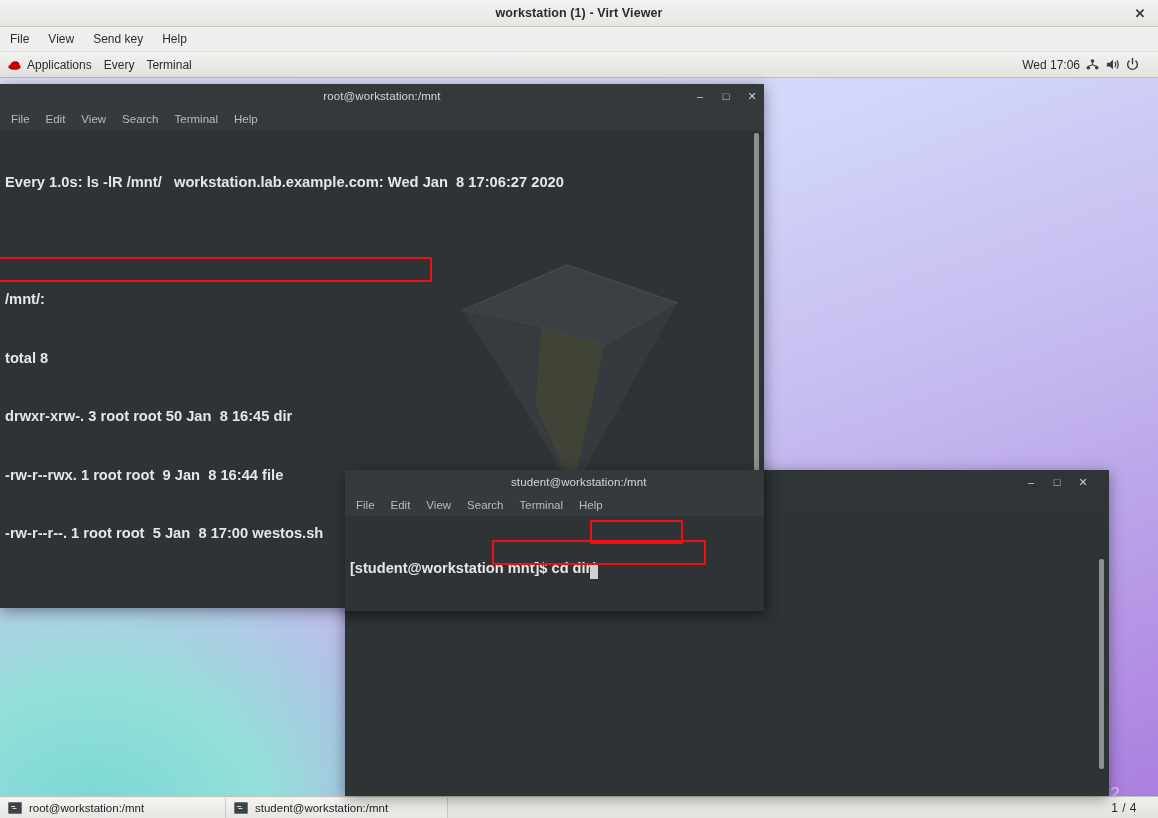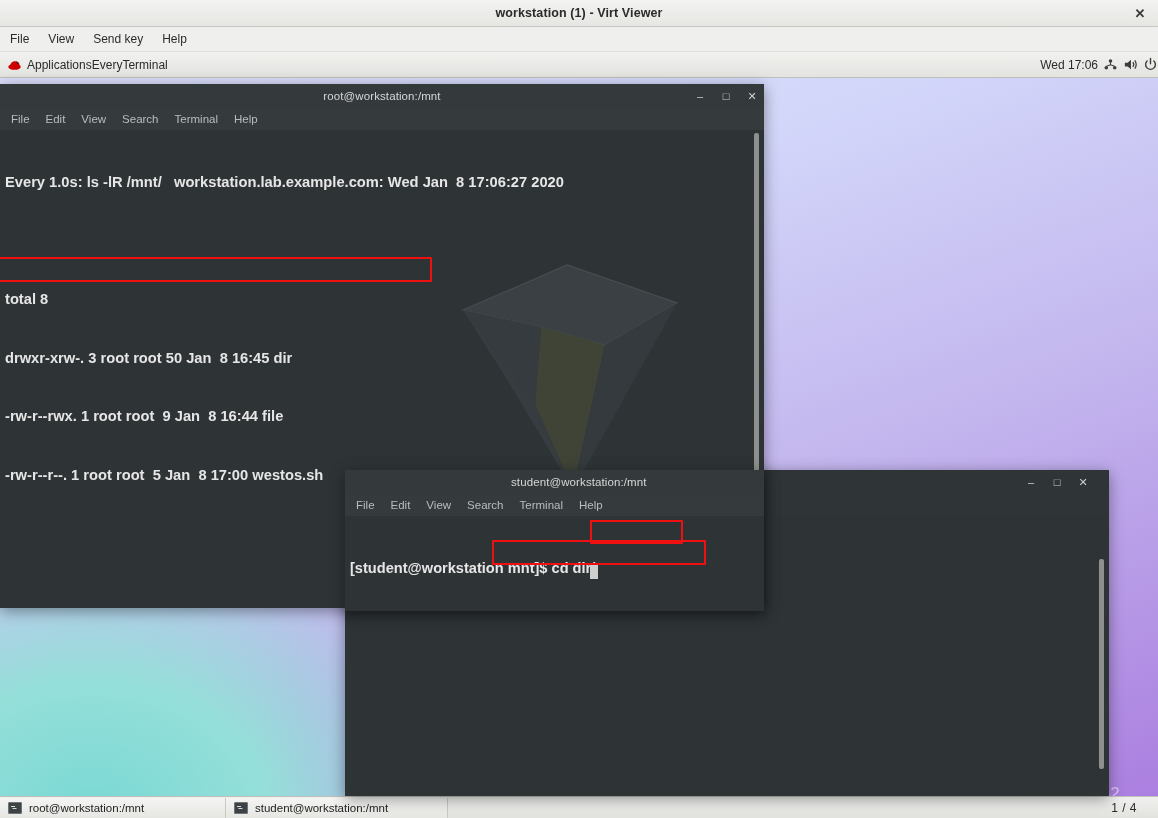--- a/index.html
+++ b/index.html
@@ -44,29 +44,29 @@
     padding: 2px 2px;
   }
 
   
   .gnome-panel {
     position: absolute; left: 0; top: 52px; width: 1158px; height: 26px;
     background: linear-gradient(180deg, #f1f1ef 0%, #e3e3e0 100%);
     border-bottom: 1px solid #bfbfba;
     display: flex; align-items: center;
   }
-  .gp-left { display: flex; align-items: center; gap: 0; padding-left: 7px; }
+  .gp-left { display: flex; align-items: center; gap: 12px; padding-left: 7px; }
   .gp-item {
     font-size: 12px; color: #2b2b2b; cursor: pointer;
     display: flex; align-items: center; gap: 5px;
   }
   .redhat-logo { width: 15px; height: 12px; display: block; }
   .gp-right {
     margin-left: auto; display: flex; align-items: center;
-    gap: 5px; padding-right: 0; justify-content: flex-end;
+    gap: 5px; padding-right: 18px; justify-content: flex-end;
   }
   .gp-clock { font-size: 12px; color: #2b2b2b; cursor: pointer; }
   .tray-ico { width: 15px; height: 15px; display: block; cursor: pointer; }
 
   
   .desktop {
     position: absolute; left: 0; top: 78px; width: 1158px; height: 718px;
     overflow: hidden;
     background:
       radial-gradient(ellipse 620px 460px at 8% 102%, #7ad8d4 0%, #95dfd9 28%, rgba(170,225,230,0) 62%),
@@ -272,20 +272,21 @@
       <svg class="rh-watermark" style="left:455px; top:125px; width:260px; height:290px;" viewBox="0 0 260 290">
         <polygon points="8,55 112,10 222,48 150,90 86,72" fill="#3a4043" stroke="#474d50" stroke-width="1.2"></polygon>
         <polygon points="8,55 86,72 80,150 48,118" fill="#353b3e"></polygon>
         <polygon points="86,72 150,90 118,235 80,150" fill="#3f4437"></polygon>
         <polygon points="150,90 222,48 118,235" fill="#343a3d"></polygon>
         <polygon points="8,55 80,150 118,235 48,118" fill="#363c3f"></polygon>
       </svg>
       <div class="term-lines">
         <span class="ln">Every 1.0s: ls -lR /mnt/   workstation.lab.example.com: Wed Jan  8 17:06:27 2020</span>
         <span class="ln"></span>
+        <span class="ln">/mnt/:</span>
         <span class="ln">total 8</span>
         <span class="ln">drwxr-xrw-. 3 root root 50 Jan  8 16:45 dir</span>
         <span class="ln">-rw-r--rwx. 1 root root  9 Jan  8 16:44 file</span>
         <span class="ln">-rw-r--r--. 1 root root  5 Jan  8 17:00 westos.sh</span>
         <span class="ln"></span>
         
         
         
         
         

